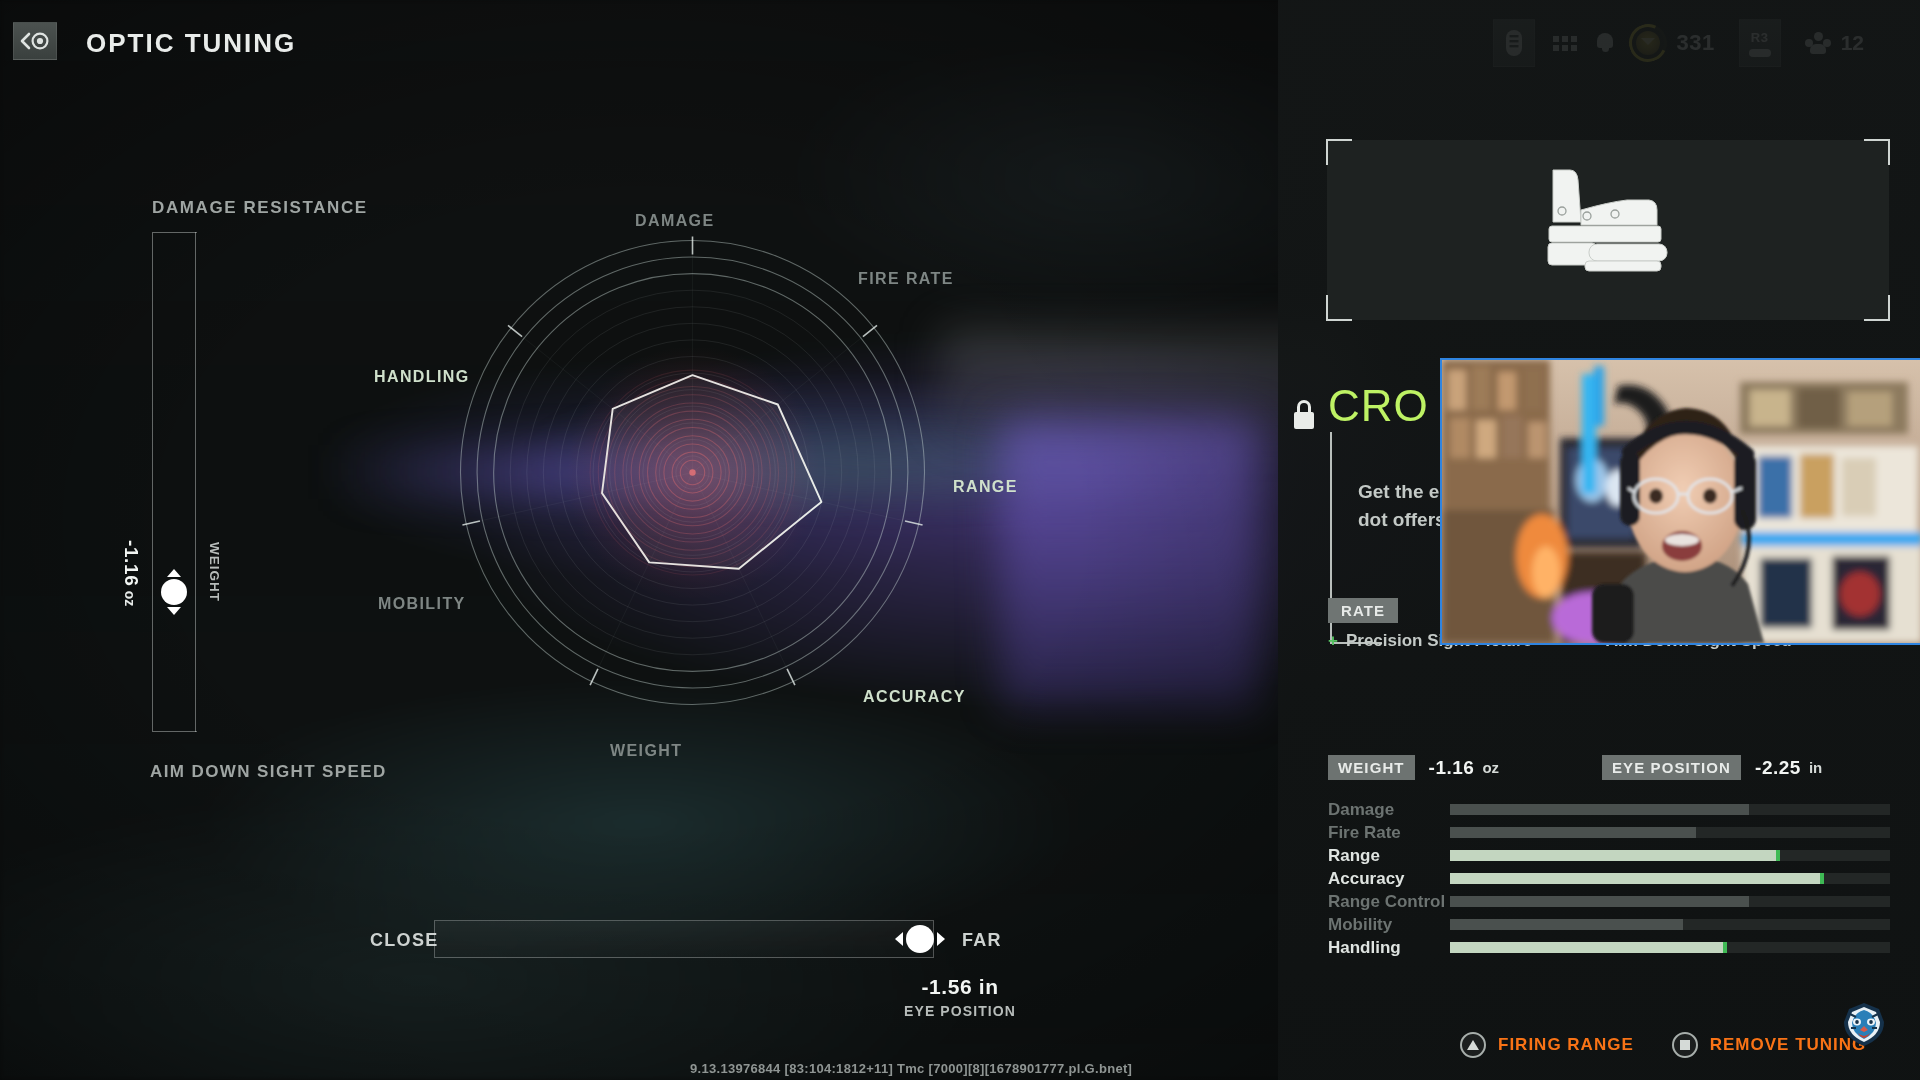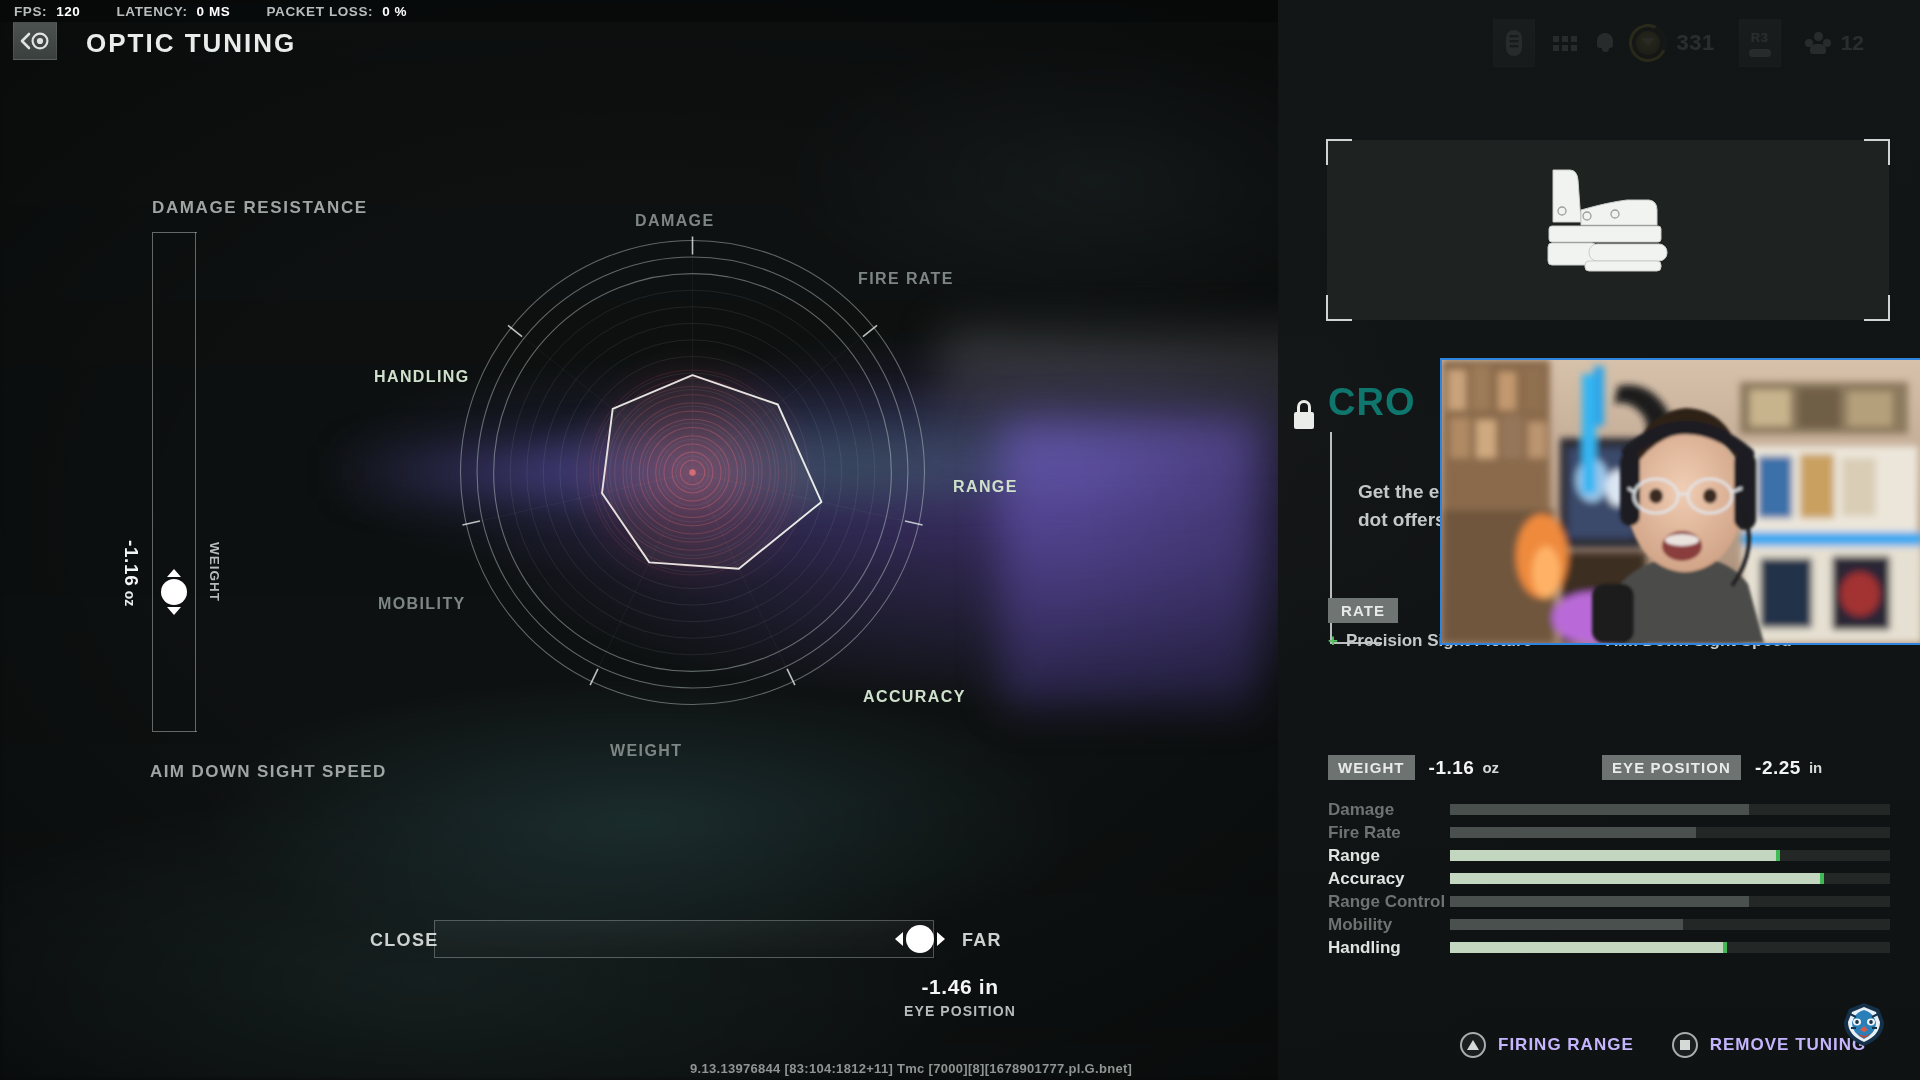--- a/index.html
+++ b/index.html
@@ -248,21 +248,21 @@
   .lock-ic { position:absolute; left:1292px; top:400px; width:24px; height:32px; }
   .lock-ic .shackle {
     position:absolute; left:5px; top:0; width:14px; height:14px;
     border:3px solid #e9ece9; border-bottom:none; border-radius:7px 7px 0 0;
   }
   .lock-ic .body {
     position:absolute; left:2px; top:12px; width:20px; height:17px; background:#e9ece9; border-radius:2px;
   }
   .att-name {
     position:absolute; left:1328px; top:381px;
-    font-size:38px; font-weight:700; letter-spacing:1px; color:#0f766e;
+    font-size:44px; font-weight:400; letter-spacing:1px; color:#bef264;
     white-space:nowrap;
   }
   .desc-rule {
     position:absolute; left:1330px; top:432px; width:52px; height:212px;
     border-left:2px solid #b9bfbc; border-bottom:2px solid #b9bfbc;
   }
   .att-desc {
     position:absolute; left:1358px; top:478px; width:330px;
     font-size:19px; line-height:1.45; color:#c3c9c6; font-weight:700;
   }
@@ -321,21 +321,21 @@
     display:flex; align-items:center; gap:38px;
   }
   .foot-btn { display:flex; align-items:center; gap:12px; cursor:pointer; }
   .btn-glyph {
     width:26px; height:26px; border-radius:50%;
     border:2px solid #a7aeab; display:flex; align-items:center; justify-content:center;
     background:rgba(255,255,255,0.05);
   }
   .tri { width:0;height:0;border-left:6px solid transparent;border-right:6px solid transparent;border-bottom:10px solid #d5dad7; }
   .sq { width:10px; height:10px; background:#d5dad7; }
-  .foot-lab { font-size:17px; letter-spacing:1px; color:#c4b5fd; font-weight:700; }
+  .foot-lab { font-size:17px; letter-spacing:1px; color:#f97316; font-weight:700; }
 
   .tiger {
     position:absolute; left:1838px; top:1000px; width:52px; height:48px;
   }
   .version {
     position:absolute; left:0; top:1061px; width:1920px; text-align:center;
     font-size:13px; color:#8f9593; font-weight:700; letter-spacing:0.3px;
   }
   .version-inner { position:absolute; left:690px; top:0; width:1000px; text-align:left; }
 </style>
@@ -346,36 +346,20 @@
 
   <div class="bg-layer">
     <div class="bg-base"></div>
     <div class="bg-teal"></div>
     <div class="bg-bar"></div>
     <div class="bg-receiver"></div>
     <div class="bg-stock"></div>
     <div class="bg-vign"></div>
   </div>
 
-  <div class="perf-bar">
-    <div class="perf-item">
-      <span class="perf-key">FPS:</span>
-      <span class="perf-val">120</span>
-    </div>
-    <div class="perf-gap"></div>
-    <div class="perf-item">
-      <span class="perf-key">LATENCY:</span>
-      <span class="perf-val">0 MS</span>
-    </div>
-    <div class="perf-gap"></div>
-    <div class="perf-item">
-      <span class="perf-key">PACKET LOSS:</span>
-      <span class="perf-val">0 %</span>
-    </div>
-  </div>
 
   <div class="back-btn">
     <svg width="34" height="20" viewBox="0 0 34 20">
       <path d="M11 3 L4 10 L11 17" fill="none" stroke="#dfe3e1" stroke-width="2.6" stroke-linecap="round" stroke-linejoin="round"></path>
       <circle cx="22" cy="10" r="7.4" fill="none" stroke="#dfe3e1" stroke-width="2.2"></circle>
       <circle cx="22" cy="10" r="3.1" fill="#dfe3e1"></circle>
     </svg>
   </div>
   <div class="page-title">OPTIC TUNING</div>
 
@@ -498,21 +482,21 @@
   <div class="h-lab-l">CLOSE</div>
   <div class="h-track"></div>
   <div class="h-knob">
     <span class="lf"></span>
     <span class="dot"></span>
     <span class="rt"></span>
   </div>
   <div class="h-lab-r">FAR</div>
   <div class="h-val">
     <div class="h-val-inner">
-      <div class="v">-1.46 in</div>
+      <div class="v">-1.56 in</div>
       <div class="c">EYE POSITION</div>
     </div>
   </div>
 
   <div class="rpanel"></div>
 
   <div class="preview-box">
     <span class="corner c-tl"></span>
       <span class="corner c-tr"></span>
     <span class="corner c-bl"></span>

